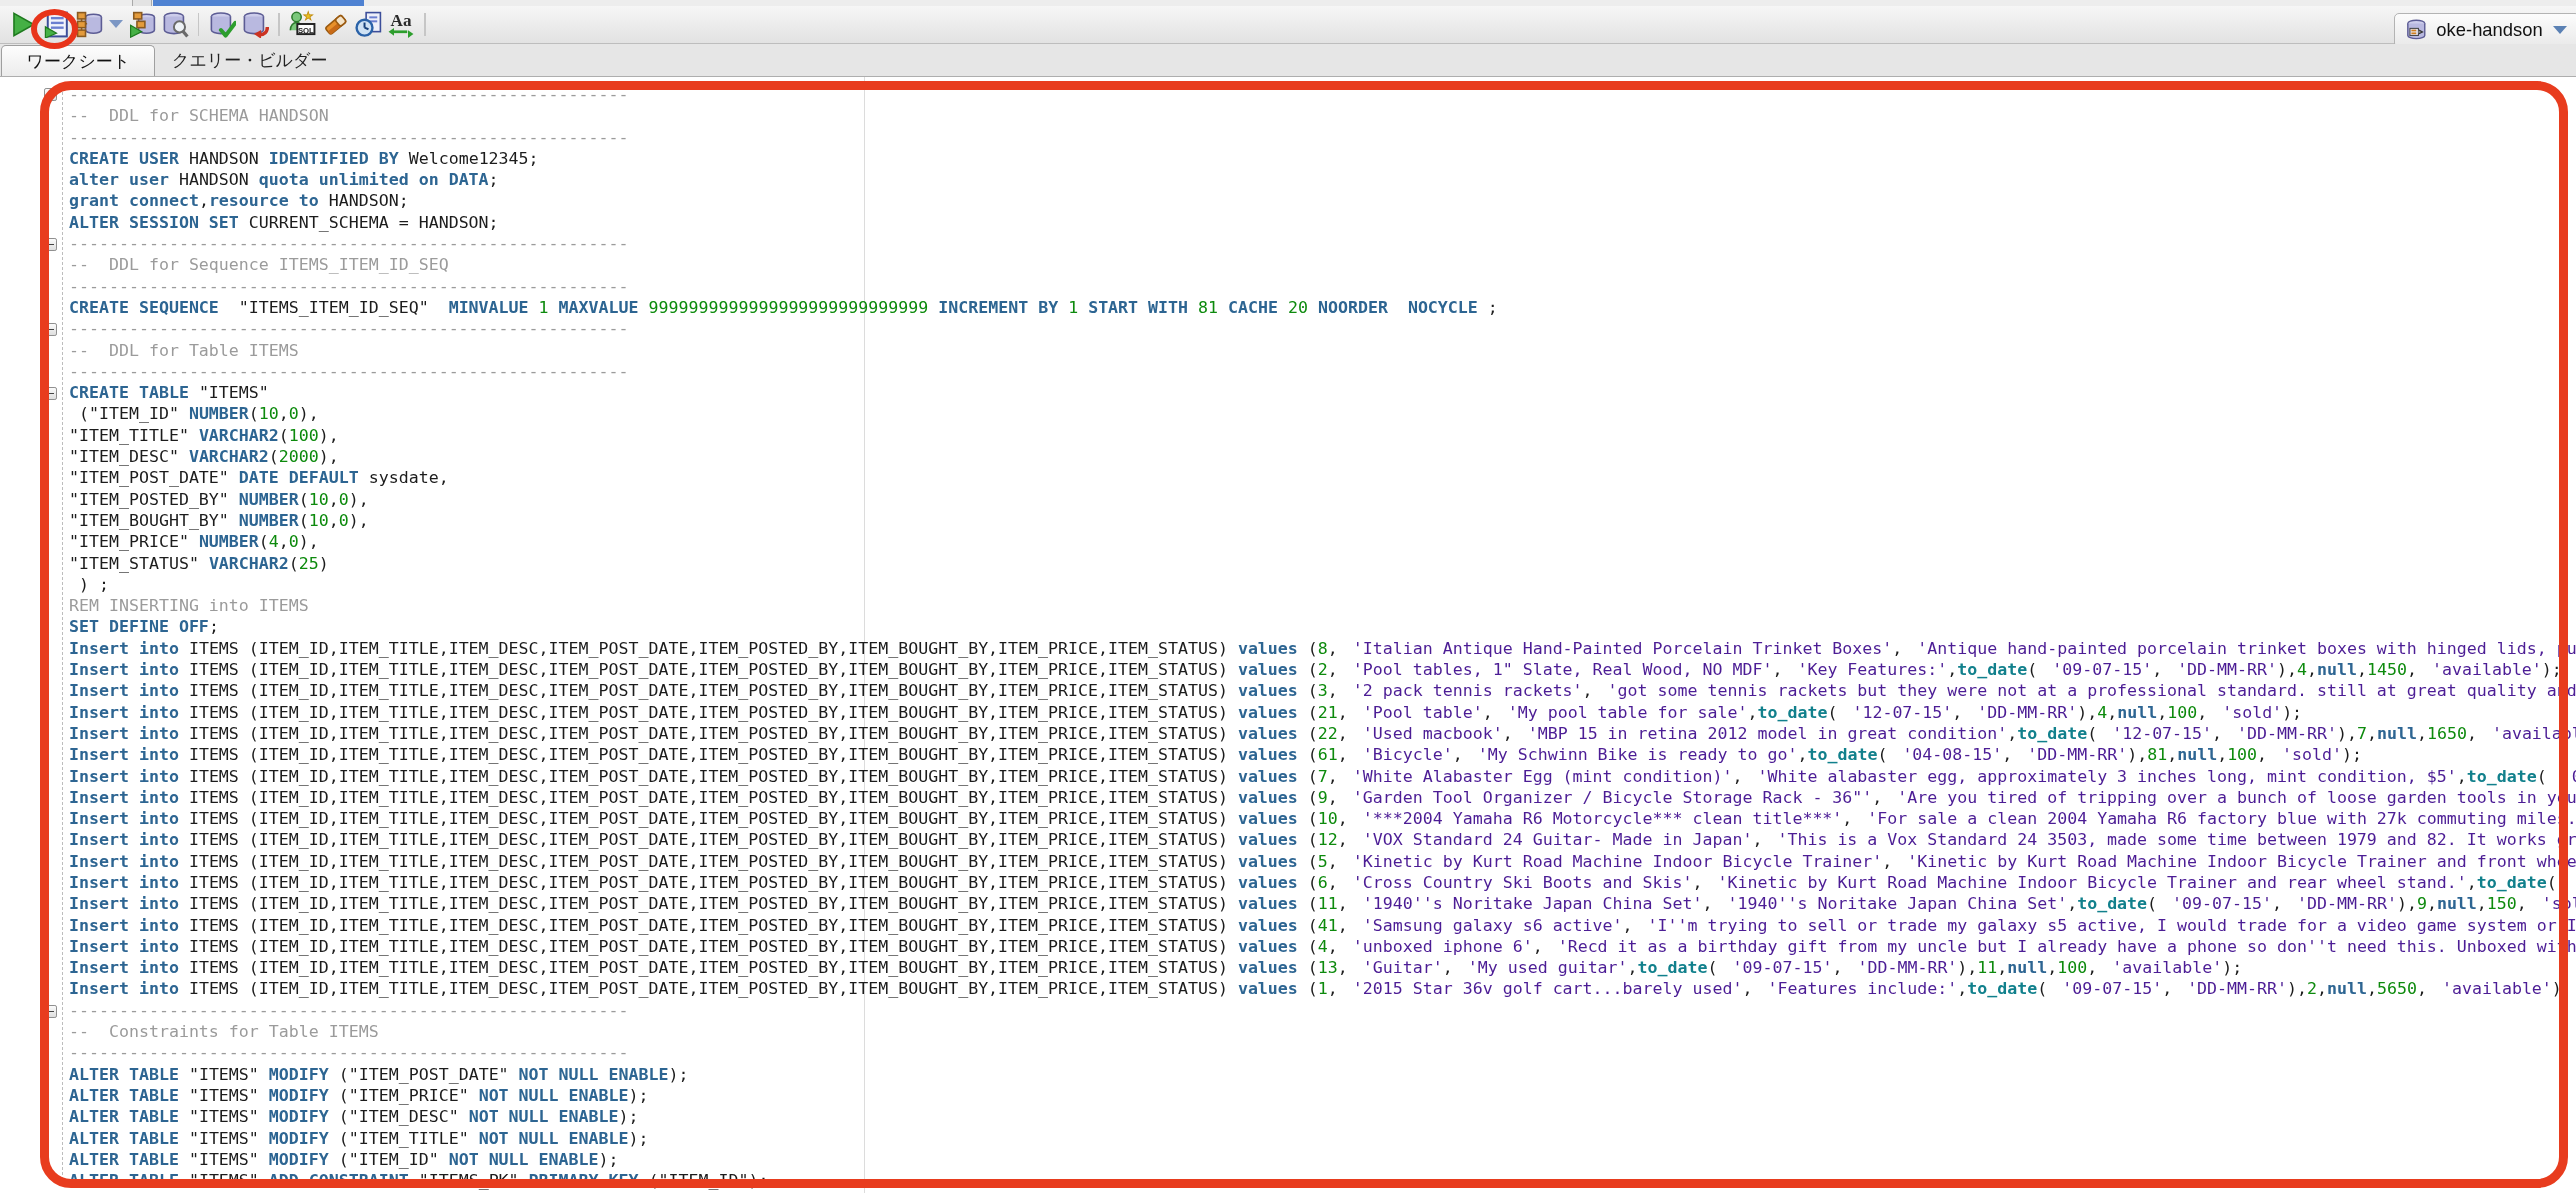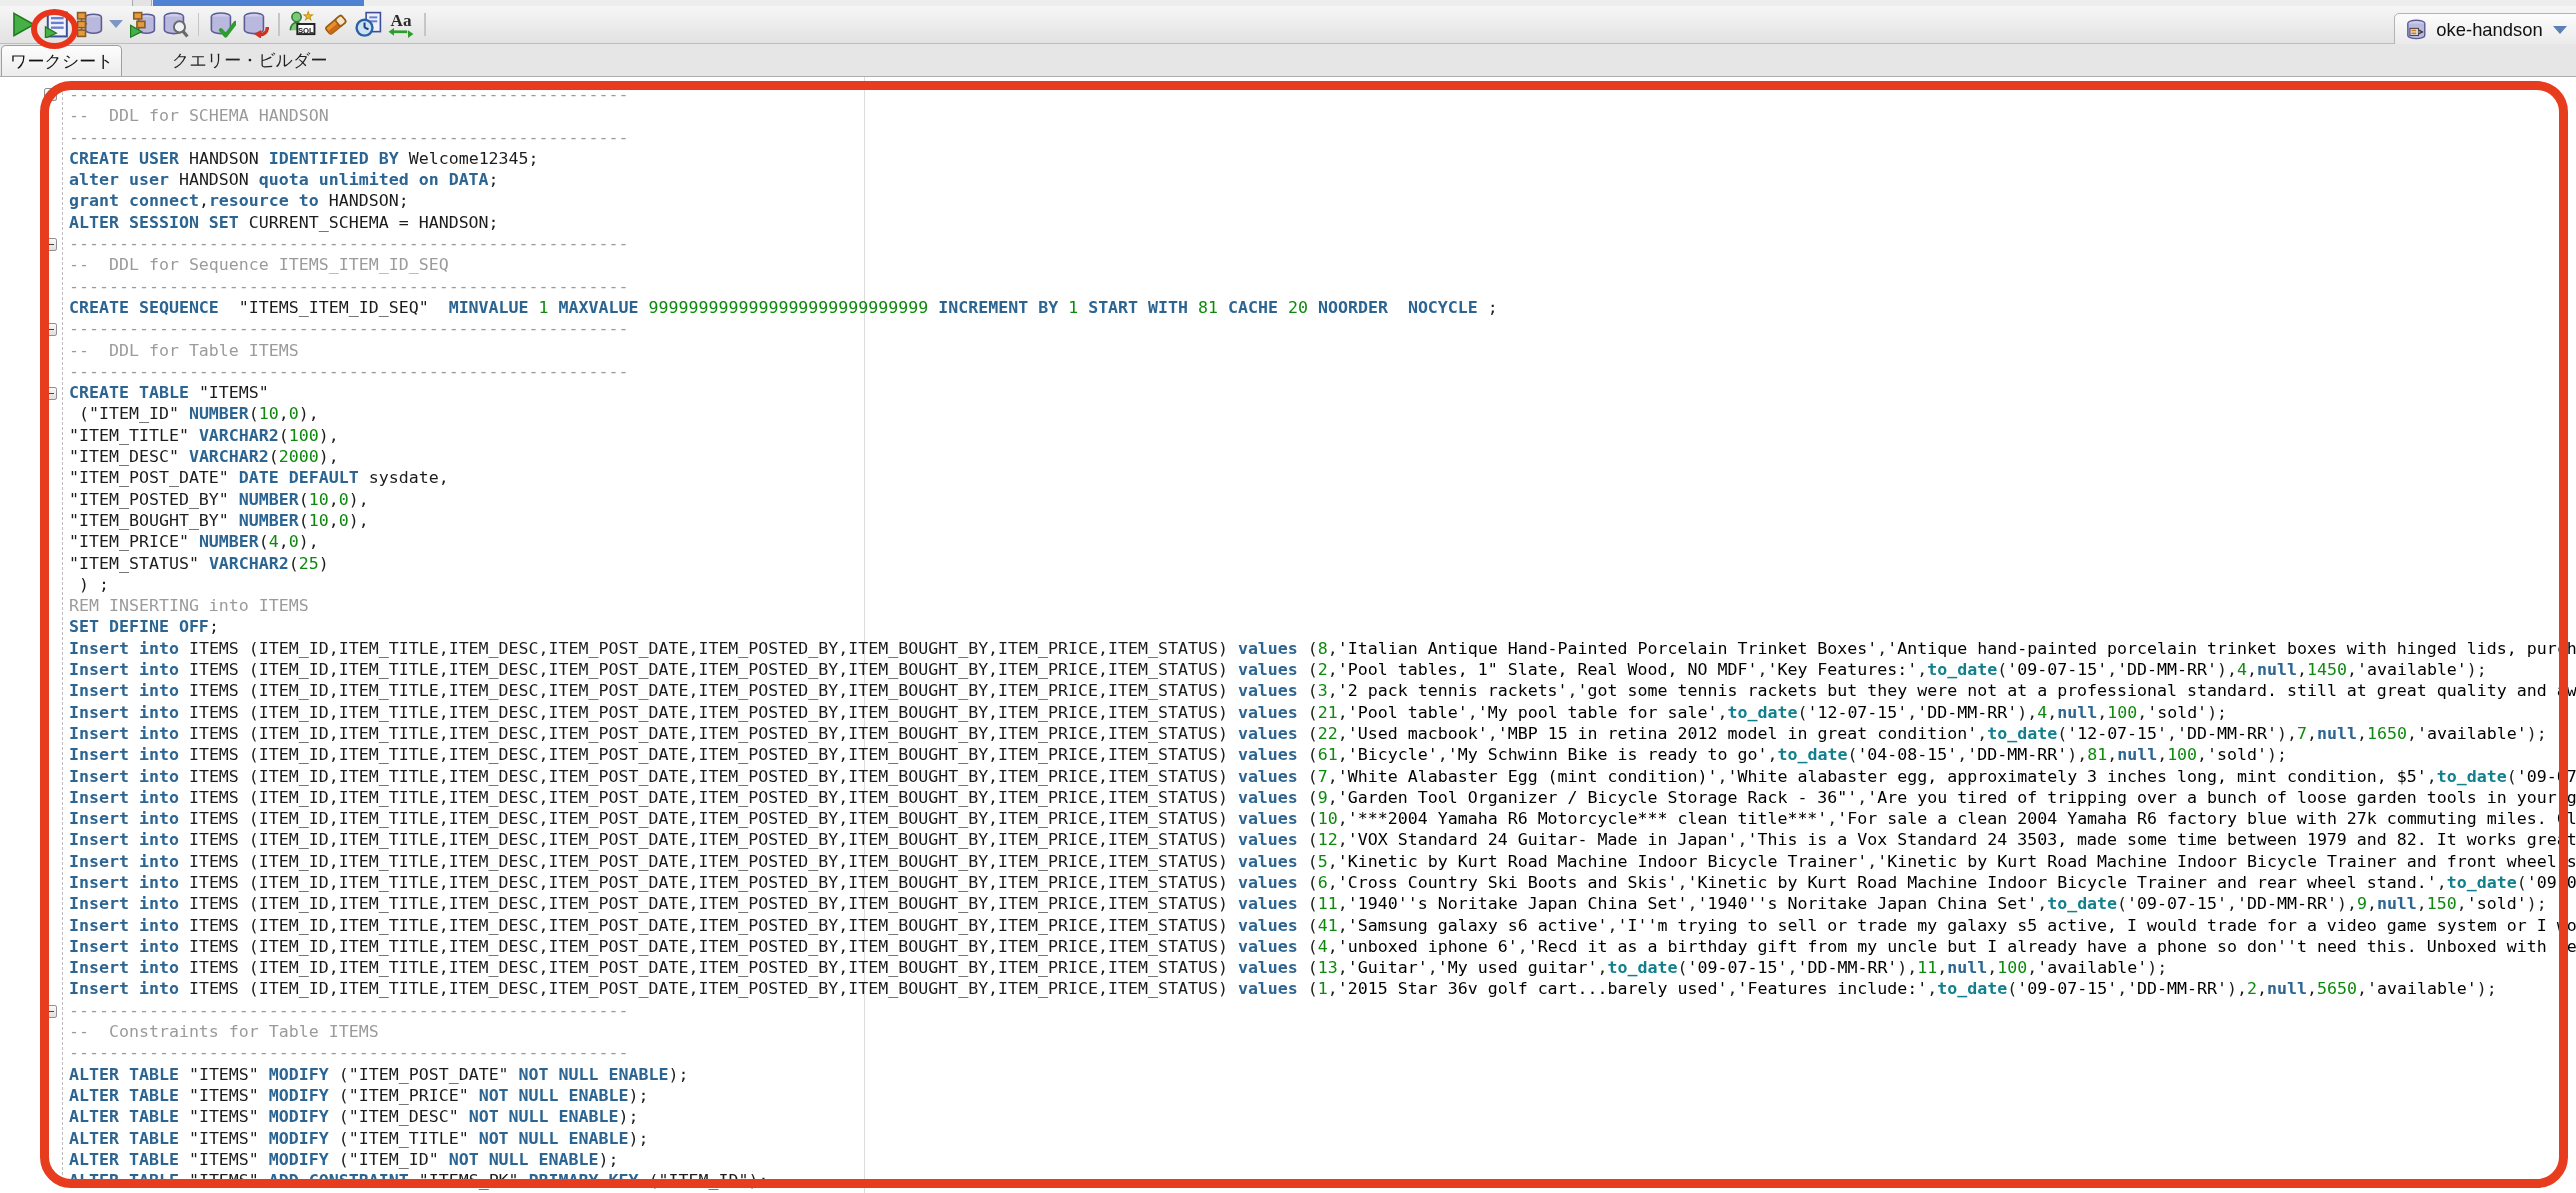--- a/index.html
+++ b/index.html
@@ -25,36 +25,36 @@
 
   
   .conn{position:absolute;right:-4.3px;top:7px;height:33px;display:flex;align-items:center;gap:7px;
         background:linear-gradient(#fcfcfc,#e9e9e9);border:1.4px solid #b3b3b3;border-radius:5px;
         padding:0 10px;font-size:18.4px;color:#111;}
   .conn .dd-arrow{border-top-color:#5b81b4;}
 
   
   .tabs{position:absolute;left:0;top:44px;width:100%;height:33px;background:#e6e6e6;
         border-bottom:1.4px solid #aeaeae;box-sizing:border-box;}
-  .tab-sel{position:absolute;left:1.4px;top:1.4px;width:121px;height:31px;
+  .tab-sel{position:absolute;left:1.4px;top:1.4px;width:154px;height:31px;
            background:linear-gradient(#fdfdfd,#ececec);border:1.4px solid #9f9f9f;border-bottom:none;
            border-radius:5px 5px 0 0;display:flex;align-items:center;justify-content:center;
            font-size:17px;color:#111;box-sizing:border-box;}
   .tab-unsel{position:absolute;left:162px;top:1.4px;height:30px;display:flex;align-items:center;
              padding:0 10px;font-size:17px;color:#222;}
 
   
   .editor{position:absolute;left:0;top:77px;width:2576px;height:1117px;background:#fff;overflow:hidden;}
   .marginline{position:absolute;left:864px;top:0;width:1.4px;height:100%;background:#dcdcdc;}
   .foldguide{position:absolute;left:62px;top:10px;height:1098px;width:0;border-left:1.4px dashed #bdbdbd;}
   #code{position:absolute;left:69px;top:7px;font-family:"DejaVu Sans Mono",monospace;
         font-size:16.6px;line-height:21.3px;white-space:pre;color:#1c1c1c;z-index:1;}
   .ln{height:21.3px;}
   .tok-k{color:#2d6592;font-weight:bold;}
-  .tok-s{color:#000000;}
+  .tok-s{color:#4c1d95;margin-left:15px;}
   .tok-n{color:#0d8a0d;}
   .tok-c{color:#9b9b9b;}
   .tok-f{color:#11808c;font-weight:bold;text-align:center;}
   .tok-p{color:#1c1c1c;}
   .fold{position:absolute;left:44px;width:12.8px;height:12.8px;background:linear-gradient(#fbfbfb,#dedede);
         border:1.4px solid #8f8f8f;border-radius:2.1px;box-sizing:border-box;z-index:2;
         display:flex;align-items:center;justify-content:center;}
   .fold::after{content:"";width:7px;height:1.4px;background:#444;}
   .red-rect{position:absolute;left:40px;top:4.3px;width:2528px;height:1107px;border:9.2px solid #e83c1e;
             border-radius:31px;box-sizing:border-box;pointer-events:none;z-index:5;}

